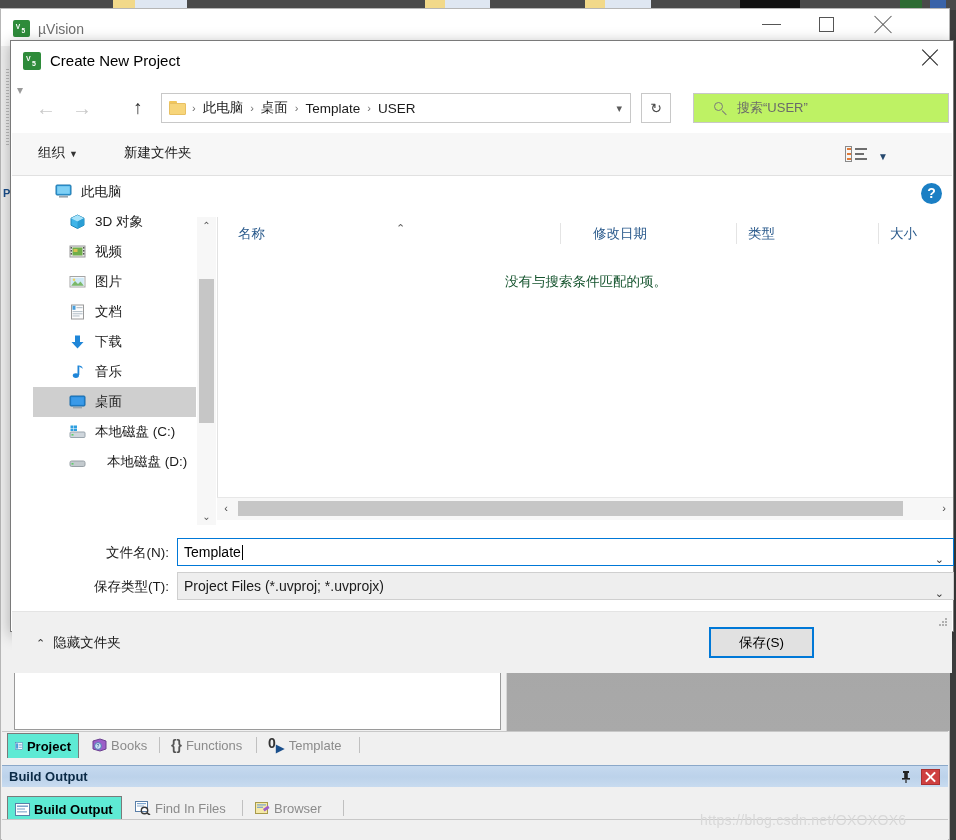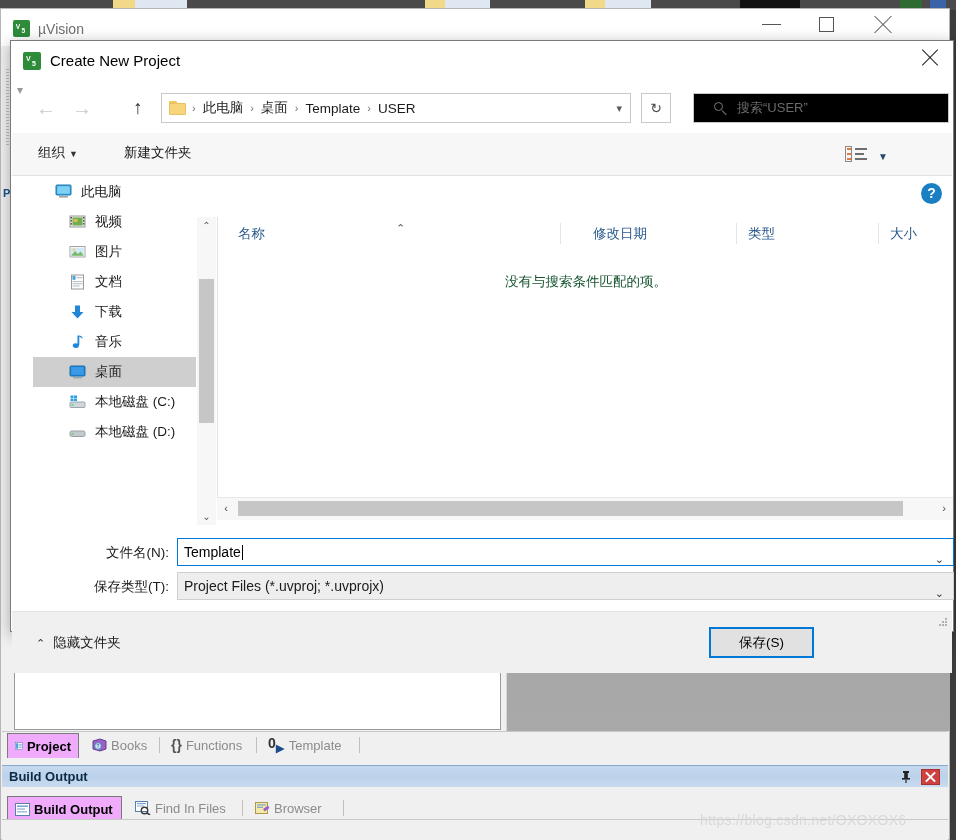--- a/index.html
+++ b/index.html
@@ -50,21 +50,21 @@
     border-left:1px solid #d6d6d6;}
   .uv-editor-top{position:absolute;left:505px;top:622px;width:443px;height:8px;background:#f0f0f0;}
   .uv-grip{position:absolute;right:6px;top:624px;width:10px;height:10px;}
   .uv-grip i{position:absolute;width:2px;height:2px;background:#9a9a9a;}
 
   
   .uv-tabstrip{position:absolute;left:1px;top:722px;width:946px;height:26px;background:#f0f0f0;
     border-top:1px solid #c8c8c8;}
   .uv-tab{position:absolute;top:1px;height:24px;display:flex;align-items:center;gap:4px;
     padding:0 7px;box-sizing:border-box;font-size:13px;color:#8b8b8b;cursor:default;}
-  .uv-tab.active{background:#f0abfc;border:1px solid #7a7a7a;border-bottom:none;
+  .uv-tab.active{background:#5eead4;border:1px solid #7a7a7a;border-bottom:none;
     color:#000;font-weight:bold;height:25px;top:1px;}
   .uv-tabsep{position:absolute;top:5px;width:1px;height:16px;background:#c0c0c0;}
 
   
   .bo-caption{position:absolute;left:1px;top:756px;width:946px;height:22px;
     background:linear-gradient(to bottom,#c5d9ef 0%,#bcd2ea 50%,#c9dcf0 100%);
     border-top:1px solid #8aa8c9;}
   .bo-caption .txt{position:absolute;left:7px;top:3px;font-size:13px;font-weight:bold;color:#0b2a46;}
   .bo-pin{position:absolute;right:34px;top:3px;width:16px;height:16px;}
   .bo-close{position:absolute;right:8px;top:3px;width:19px;height:16px;background:#cf4040;
@@ -103,21 +103,21 @@
   .crumb-folder{width:17px;height:14px;margin-left:7px;margin-right:2px;position:relative;}
   .crumb-folder .f1{position:absolute;left:0;top:0;width:8px;height:3px;background:#f1c65b;border-radius:1px 1px 0 0;}
   .crumb-folder .f2{position:absolute;left:0;top:2px;width:17px;height:12px;background:#f7d57a;border:1px solid #e8c063;box-sizing:border-box;border-radius:1px;}
   .crumb{font-size:13.5px;color:#1b1b1b;padding:0 3px;cursor:default;}
   .crumb-sep{color:#6e6e6e;font-size:11px;padding:0 4px;}
   .crumb-chev{position:absolute;right:8px;top:8px;color:#5b5b5b;font-size:11px;}
   .navbtn{position:absolute;top:12px;height:30px;width:30px;border:1px solid #c8c8c8;
     box-sizing:border-box;background:#fff;text-align:center;line-height:28px;color:#4a4a4a;font-size:14px;cursor:default;}
   .nav-refresh{left:630px;}
   .searchbox{position:absolute;left:682px;top:12px;width:256px;height:30px;
-    border:1px solid #c8c8c8;box-sizing:border-box;background:#000000;display:flex;align-items:center;}
+    border:1px solid #c8c8c8;box-sizing:border-box;background:#bef264;display:flex;align-items:center;}
   .search-ic{margin-left:20px;margin-right:10px;width:13px;height:13px;position:relative;}
   .search-ic .c{position:absolute;left:0;top:0;width:9px;height:9px;border:1.3px solid #7a7a7a;border-radius:50%;box-sizing:border-box;}
   .search-ic .h{position:absolute;left:8px;top:8px;width:6px;height:1.3px;background:#7a7a7a;transform:rotate(45deg);transform-origin:left center;}
   .search-ph{font-size:13px;color:#6a6a6a;}
 
   
   .cmdbar{position:absolute;left:1px;top:92px;width:940px;height:42px;background:#f7f7f7;
     border-bottom:1px solid #e1e1e1;}
   .cmd-org{position:absolute;left:26px;top:11px;font-size:13.5px;color:#1b1b1b;cursor:default;}
   .cmd-org .caret{font-size:9px;margin-left:4px;color:#333;}
@@ -399,20 +399,30 @@
         <span class="sb-ic">
           <svg width="17" height="16" viewBox="0 0 17 16">
               <rect x="1" y="1" width="15" height="10" rx="1" fill="#2e9fe0" stroke="#2277aa"></rect>
               <rect x="2.2" y="2.2" width="12.6" height="7.6" fill="#7fd0f5"></rect>
               <rect x="4" y="12" width="9" height="1.6" fill="#9aa5ad"></rect>
             </svg>
         </span>
         <span class="sb-label">此电脑</span>
       </div>
 
+      <div class="sb-item" style="padding-left:36px;">
+        <span class="sb-ic">
+          <svg width="17" height="16" viewBox="0 0 17 16">
+              <path d="M8.5 1 L15 4.2 L15 11.2 L8.5 14.5 L2 11.2 L2 4.2 Z" fill="#3fb4e8" stroke="#1f86b8"></path>
+              <path d="M8.5 1 L15 4.2 L8.5 7.4 L2 4.2 Z" fill="#a7e3fa"></path>
+              <path d="M8.5 7.4 L15 4.2 L15 11.2 L8.5 14.5 Z" fill="#2a9ed4"></path>
+            </svg>
+        </span>
+        <span class="sb-label">3D 对象</span>
+      </div>
 
       <div class="sb-item" style="padding-left:36px;">
         <span class="sb-ic">
           <svg width="17" height="16" viewBox="0 0 17 16">
               <rect x="1" y="2" width="15" height="11" fill="#e8e8e8" stroke="#9a9a9a"></rect>
               <rect x="3.5" y="3.5" width="10" height="8" fill="#6fae4a"></rect>
               <rect x="4.5" y="5" width="4" height="3" fill="#d8c050"></rect>
               <rect x="1.6" y="3" width="1.4" height="1.6" fill="#555"></rect>
               <rect x="1.6" y="6" width="1.4" height="1.6" fill="#555"></rect>
               <rect x="1.6" y="9" width="1.4" height="1.6" fill="#555"></rect>
@@ -489,21 +499,21 @@
               <rect x="2.5" y="10" width="2" height="1.6" fill="#5fd06a"></rect>
               <rect x="1.5" y="1.5" width="3" height="3" fill="#2e9fe0"></rect>
               <rect x="5" y="1.5" width="3" height="3" fill="#2e9fe0"></rect>
               <rect x="1.5" y="5" width="3" height="2" fill="#2e9fe0"></rect>
               <rect x="5" y="5" width="3" height="2" fill="#2e9fe0"></rect>
             </svg>
         </span>
         <span class="sb-label">本地磁盘 (C:)</span>
       </div>
 
-      <div class="sb-item" style="padding-left:36px;">
+      <div class="sb-item" style="padding-left:36px;gap:12px;">
         <span class="sb-ic">
           <svg width="17" height="16" viewBox="0 0 17 16">
               <rect x="1" y="7" width="15" height="5.5" rx="1.6" fill="#c3cace" stroke="#98a0a6"></rect>
               <rect x="2.5" y="9" width="2" height="1.6" fill="#5fd06a"></rect>
             </svg>
         </span>
         <span class="sb-label">本地磁盘 (D:)</span>
       </div>
     </div>
 

